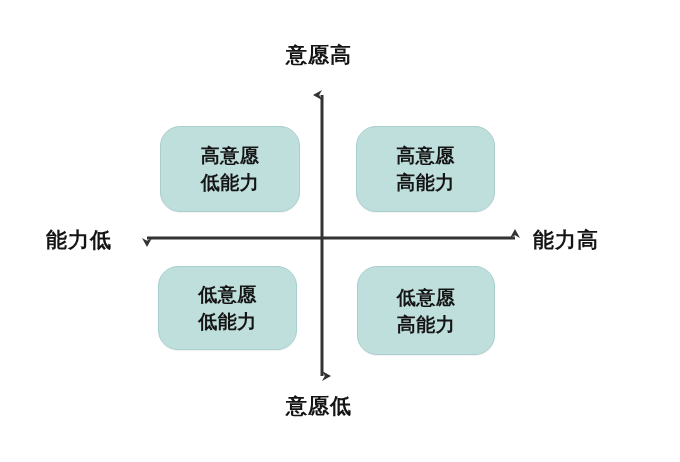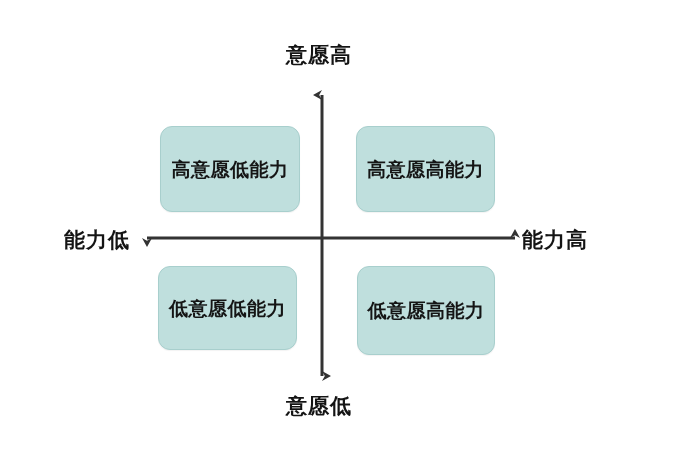--- a/index.html
+++ b/index.html
@@ -30,23 +30,23 @@
     height: 462px;
     pointer-events: none;
   }
 
   
   .quad-box {
     position: absolute;
     box-sizing: border-box;
     background: #bfdfdd;
     border: 1px solid #a8cfcd;
-    border-radius: 12px;
+    border-radius: 20px;
     display: flex;
-    flex-direction: row;
+    flex-direction: column;
     align-items: center;
     justify-content: center;
     color: #151515;
     font-size: 19px;
     font-weight: 700;
     line-height: 1.42;
     letter-spacing: 0.5px;
     text-align: center;
     box-shadow: 0 1px 1px rgba(0,0,0,0.05);
   }
@@ -91,25 +91,25 @@
   }
   #label-will-high {
     left: 286px;
     top: 41px;
   }
   #label-will-low {
     left: 286px;
     top: 392px;
   }
   #label-ability-low {
-    left: 64px;
+    left: 46px;
     top: 226px;
   }
   #label-ability-high {
-    left: 522px;
+    left: 533px;
     top: 226px;
   }
 </style>
 </head>
 <body>
 
 <div id="diagram">
 
   <svg class="axis-svg" viewBox="0 0 680 462" xmlns="http://www.w3.org/2000/svg">
     <defs>

